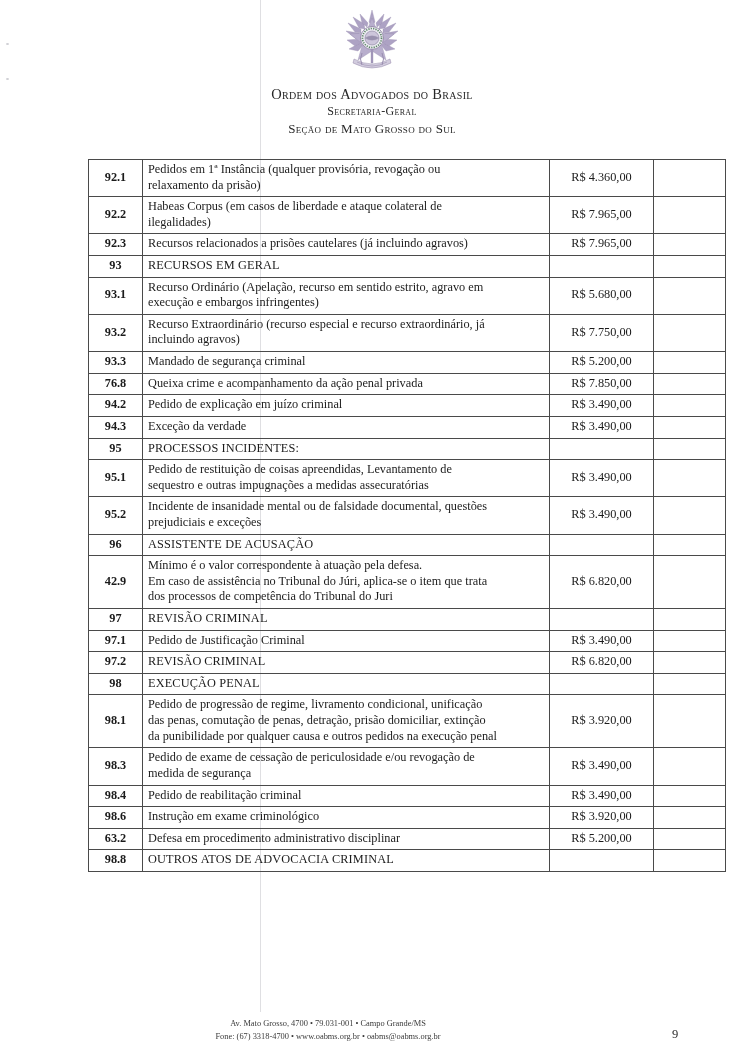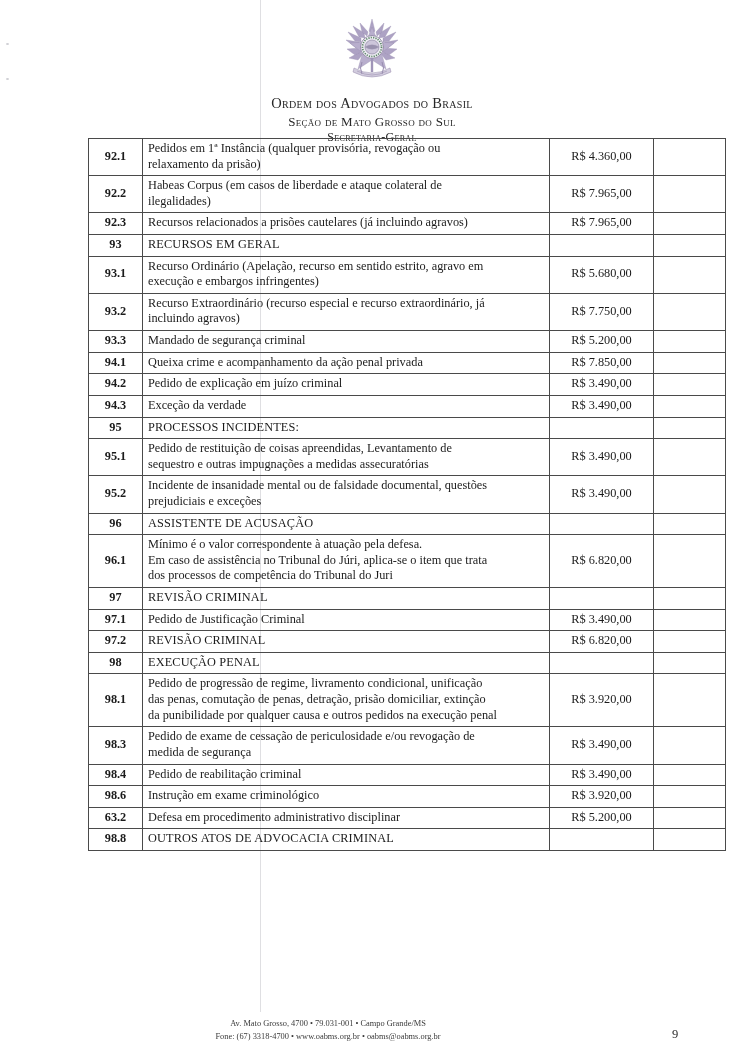--- a/index.html
+++ b/index.html
@@ -30,21 +30,21 @@
     position: absolute;
     left: 6px;
     width: 3px;
     height: 2px;
     background: #cfcfd4;
     border-radius: 50%;
   }
 
   
   .page-header {
-    padding-top: 16px;
+    padding-top: 7px;
     text-align: center;
   }
   .emblem {
     display: block;
     margin: 0 auto 6px auto;
     width: 60px;
     height: 72px;
   }
   .org-lines {
     line-height: 1.32;
@@ -55,21 +55,21 @@
     color: #272727;
   }
   .org-line.l1 { font-size: 14.5px; }
   .org-line.l2 { font-size: 13px; }
   .org-line.l3 { font-size: 12px; }
 
   
   .table-wrap {
     position: absolute;
     left: 88px;
-    top: 138px;
+    top: 159px;
     width: 637px;
   }
   table.fees {
     border-collapse: collapse;
     width: 637px;
     table-layout: fixed;
   }
   table.fees td {
     border: 1px solid #4a4a4a;
     padding: 2px 5px 3px 5px;
@@ -161,22 +161,22 @@
       <path d="M24 104 Q60 124 96 104 L98 112 Q60 132 22 112 Z" fill="#cfc8dc" stroke="#8a7fa3" stroke-width="1"></path>
       <path d="M30 110 Q60 126 90 110" fill="none" stroke="#8a7fa3" stroke-width="1"></path>
 
       <path d="M58 84 L62 84 L62 112 L58 112 Z" fill="#9b90b4"></path>
       <path d="M40 92 Q34 104 40 116" fill="none" stroke="#8f83a8" stroke-width="2"></path>
       <path d="M80 92 Q86 104 80 116" fill="none" stroke="#8f83a8" stroke-width="2"></path>
     </g>
   </svg>
   <div class="org-lines">
     <div class="org-line l1">Ordem dos Advogados do Brasil</div>
+    <div class="org-line l3">Secretaria-Geral</div>
     <div class="org-line l2">Seção de Mato Grosso do Sul</div>
-    <div class="org-line l3">Secretaria-Geral</div>
   </div>
 </div>
 
 <div class="table-wrap">
   <table class="fees">
     <colgroup>
       <col class="c-code">
         <col class="c-desc">
         <col class="c-value">
         <col class="c-blank">
@@ -236,21 +236,21 @@
         </tr>
         <tr>
           <td class="code">93.3</td>
           <td class="desc">
             <span class="desc-line">Mandado de segurança criminal</span>
           </td>
           <td class="value">R$ 5.200,00</td>
           <td class="blank"></td>
         </tr>
         <tr>
-          <td class="code">94.1</td>
+          <td class="code">76.8</td>
           <td class="desc">
             <span class="desc-line">Queixa crime e acompanhamento da ação penal privada</span>
           </td>
           <td class="value">R$ 7.850,00</td>
           <td class="blank"></td>
         </tr>
         <tr>
           <td class="code">94.2</td>
           <td class="desc">
             <span class="desc-line">Pedido de explicação em juízo criminal</span>
@@ -294,21 +294,21 @@
         </tr>
         <tr class="section">
           <td class="code">96</td>
           <td class="desc">
             <span class="desc-line">ASSISTENTE DE ACUSAÇÃO</span>
           </td>
           <td class="value"></td>
           <td class="blank"></td>
         </tr>
         <tr>
-          <td class="code">96.1</td>
+          <td class="code">42.9</td>
           <td class="desc">
             <span class="desc-line">Mínimo é o valor correspondente à atuação pela defesa.</span>
             <span class="desc-line">Em caso de assistência no Tribunal do Júri, aplica-se o item que trata</span>
             <span class="desc-line">dos processos de competência do Tribunal do Juri</span>
           </td>
           <td class="value">R$ 6.820,00</td>
           <td class="blank"></td>
         </tr>
         <tr class="section">
           <td class="code">97</td>

